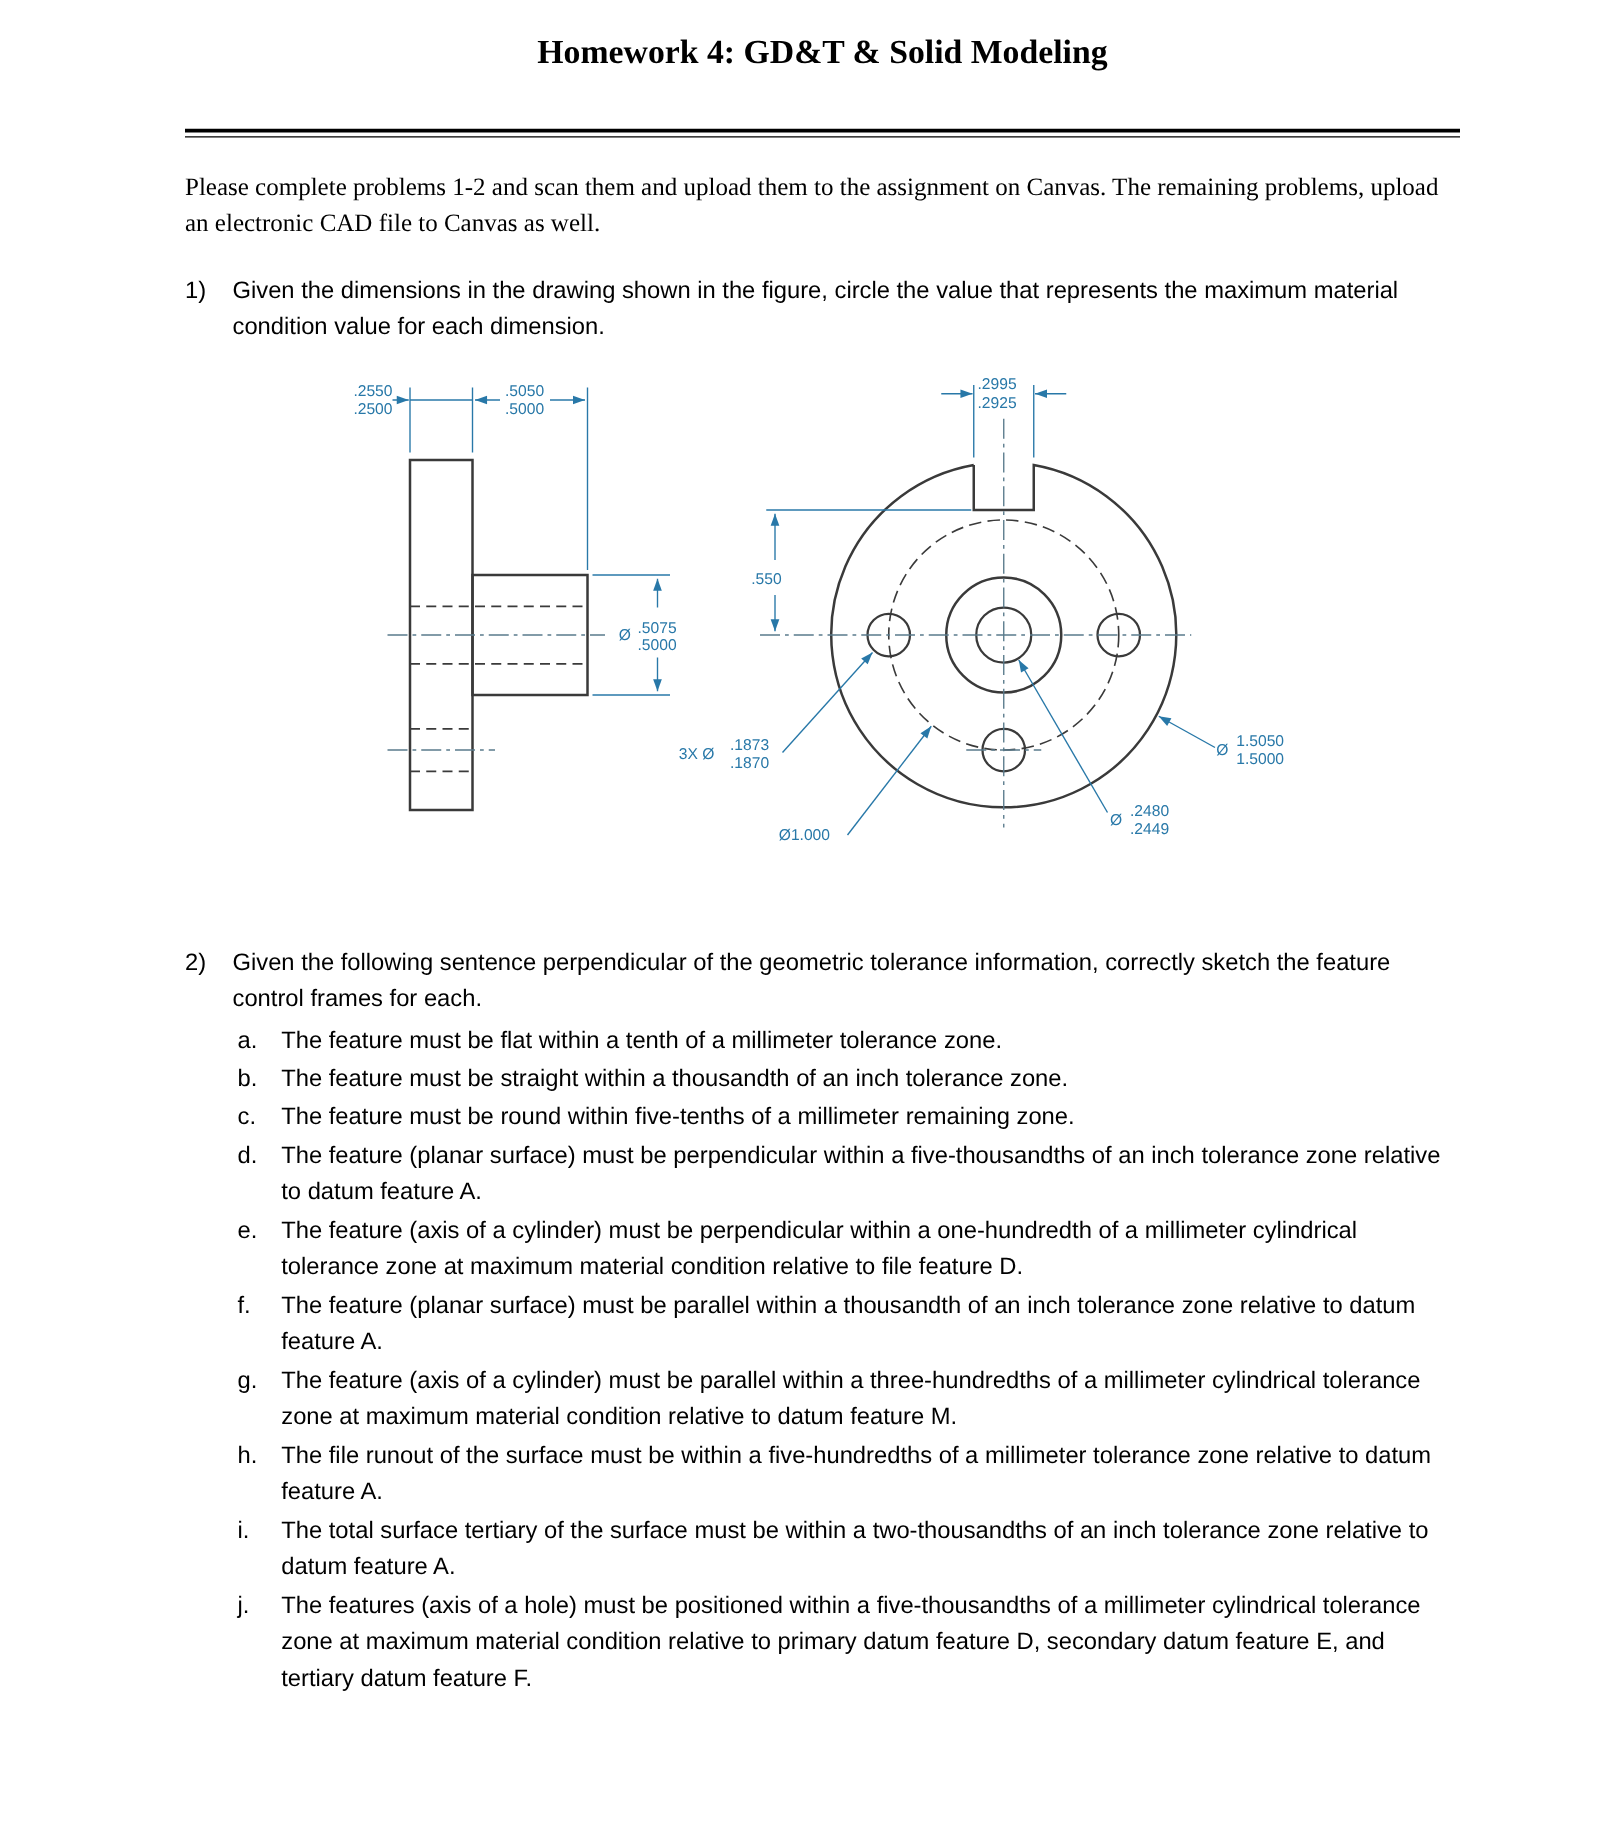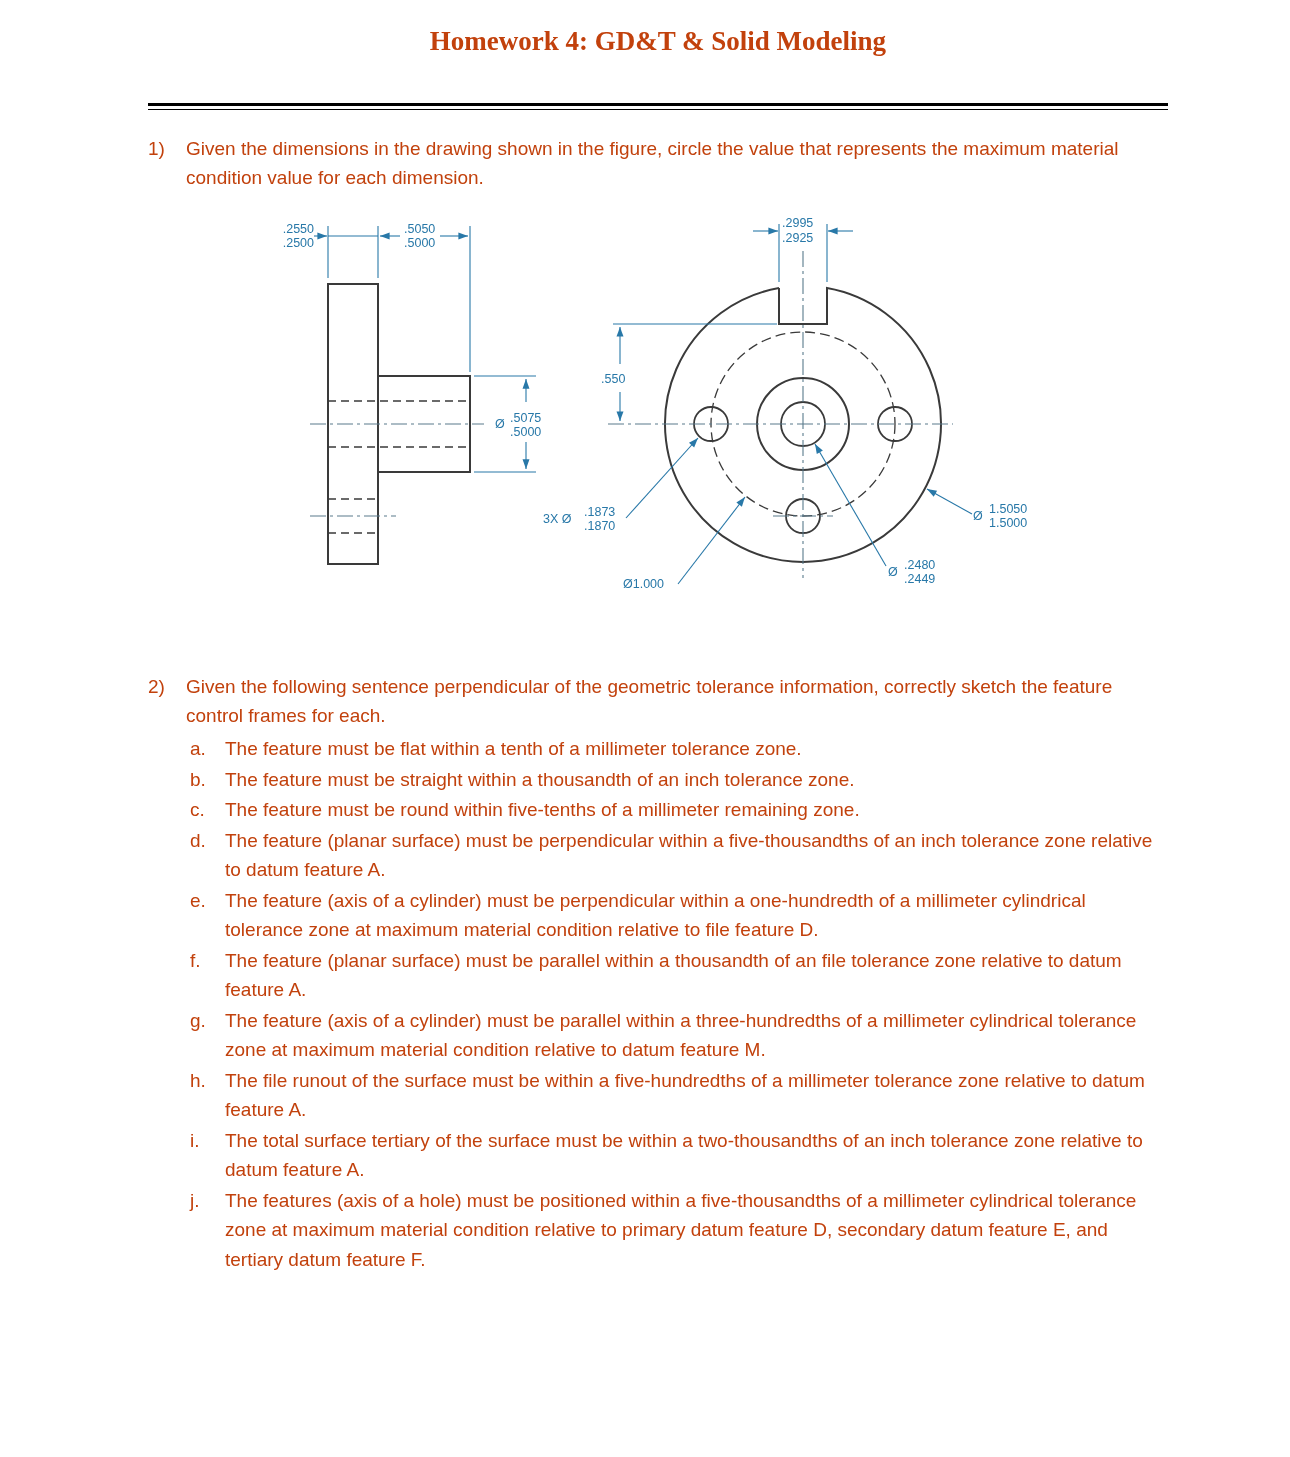--- a/index.html
+++ b/index.html
@@ -1,19 +1,19 @@
 <!DOCTYPE html>
 <html><head>
 <meta charset="utf-8">
 <style>
   html,body{margin:0;padding:0;background:#fff;}
   .page{
     width:1290px;height:1457px;position:relative;background:#ffffff;
     box-sizing:border-box;padding:26px 122px 0 148px;overflow:hidden;
-    color:#c2410c;
+    color:#000000;
   }
   .title{
     margin:0;text-align:center;
     font:bold 27px "Liberation Serif", serif;
   }
   .rule{
     margin-top:46px;height:3px;
     border-top:3.5px solid #000;border-bottom:1.5px solid #000;
   }
   .intro{
@@ -39,20 +39,21 @@
 </style>
 </head>
 <body>
 
 <div class="page">
 
   <h1 class="title">Homework 4: GD&amp;T &amp; Solid Modeling</h1>
 
   <div class="rule"></div>
 
+  <p class="intro">Please complete problems 1-2 and scan them and upload them to the assignment on Canvas. The remaining problems, upload an electronic CAD file to Canvas as well.</p>
 
   <div class="problem">
     <span class="pnum">1)</span>
     <div class="ptext">Given the dimensions in the drawing shown in the figure, circle the value that represents the maximum material condition value for each dimension.</div>
   </div>
 
   <div class="drawing-wrap">
     <svg width="790" height="450" viewBox="0 0 790 450">
       <defs>
         <marker id="arr" viewBox="0 0 12 12" refX="11" refY="6" markerWidth="10" markerHeight="10" orient="auto">
@@ -174,21 +175,21 @@
     <div class="item">
       <span class="letter">d.</span>
       <div class="itext">The feature (planar surface) must be perpendicular within a five-thousandths of an inch tolerance zone relative to datum feature A.</div>
     </div>
     <div class="item">
       <span class="letter">e.</span>
       <div class="itext">The feature (axis of a cylinder) must be perpendicular within a one-hundredth of a millimeter cylindrical tolerance zone at maximum material condition relative to file feature D.</div>
     </div>
     <div class="item">
       <span class="letter">f.</span>
-      <div class="itext">The feature (planar surface) must be parallel within a thousandth of an file tolerance zone relative to datum feature A.</div>
+      <div class="itext">The feature (planar surface) must be parallel within a thousandth of an inch tolerance zone relative to datum feature A.</div>
     </div>
     <div class="item">
       <span class="letter">g.</span>
       <div class="itext">The feature (axis of a cylinder) must be parallel within a three-hundredths of a millimeter cylindrical tolerance zone at maximum material condition relative to datum feature M.</div>
     </div>
     <div class="item">
       <span class="letter">h.</span>
       <div class="itext">The file runout of the surface must be within a five-hundredths of a millimeter tolerance zone relative to datum feature A.</div>
     </div>
     <div class="item">

